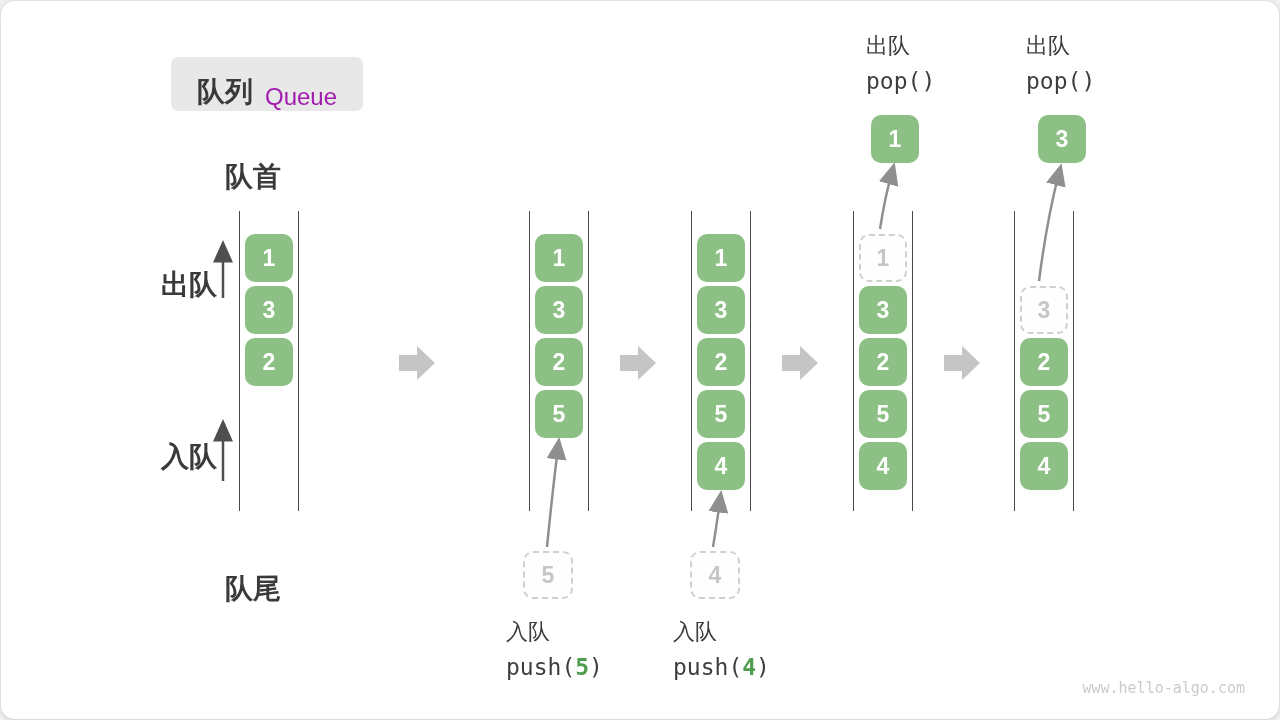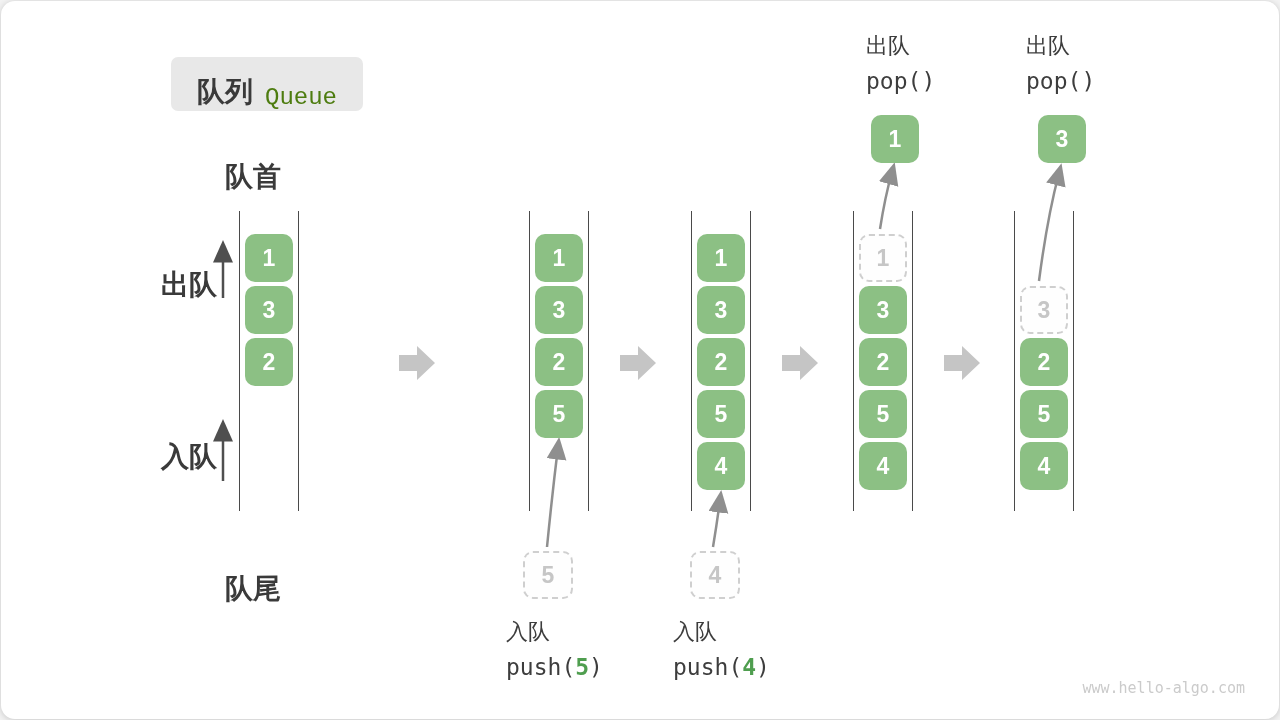--- a/index.html
+++ b/index.html
@@ -11,21 +11,21 @@
     box-shadow: 0 1px 6px rgba(0,0,0,0.18);
   }
   .overlay { position: absolute; left: 0; top: 0; width: 1280px; height: 720px; pointer-events: none; }
 
   .title-badge {
     position: absolute; left: 170px; top: 48px; height: 54px;
     background: #e8e8e8; border-radius: 7px;
     display: flex; align-items: flex-end; padding: 0 26px; gap: 12px; margin-top: 8px;
   }
   .title-zh { font-size: 28px; font-weight: bold; color: #3a3a3a; }
-  .title-en { font-size: 24px; color: #4d7c0f; font-family: Liberation Mono, monospace; }
+  .title-en { font-size: 24px; color: #a21caf; font-family: Liberation Sans, sans-serif; }
 
   .side-label { position: absolute; font-size: 28px; font-weight: bold; color: #3a3a3a; white-space: nowrap; }
   .lbl-front   { left: 224px; top: 157px; }
   .lbl-rear    { left: 224px; top: 541px; margin-top: 28px; }
   .lbl-dequeue { left: 160px; top: 265px; }
   .lbl-enqueue { left: 160px; top: 437px; }
 
   .column {
     position: absolute; top: 210px; width: 60px; height: 300px;
     border-left: 1.5px solid #4a4a4a; border-right: 1.5px solid #4a4a4a;

